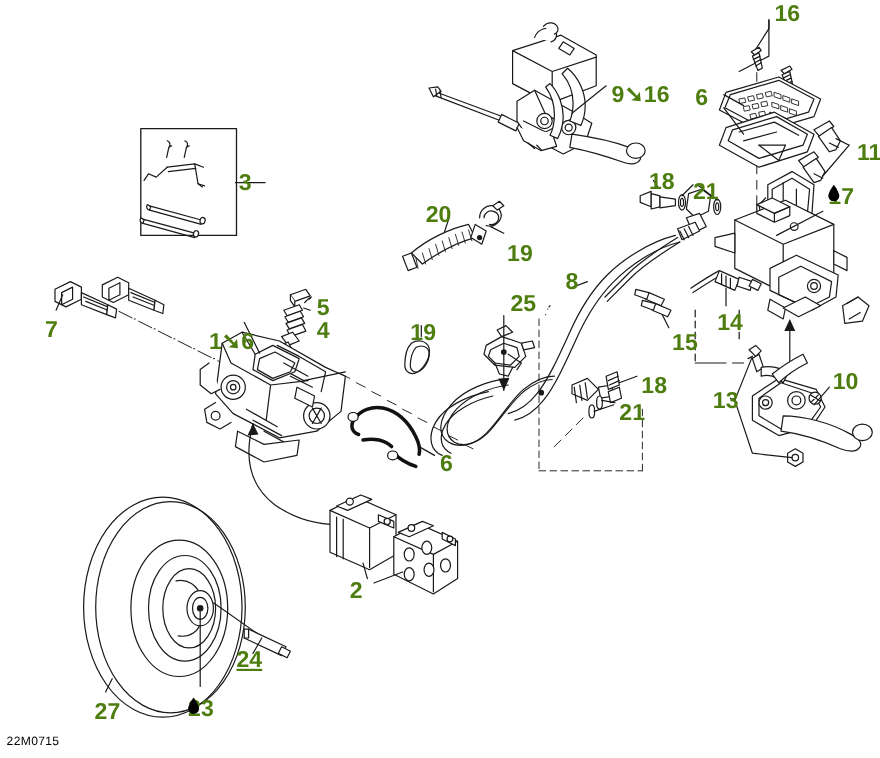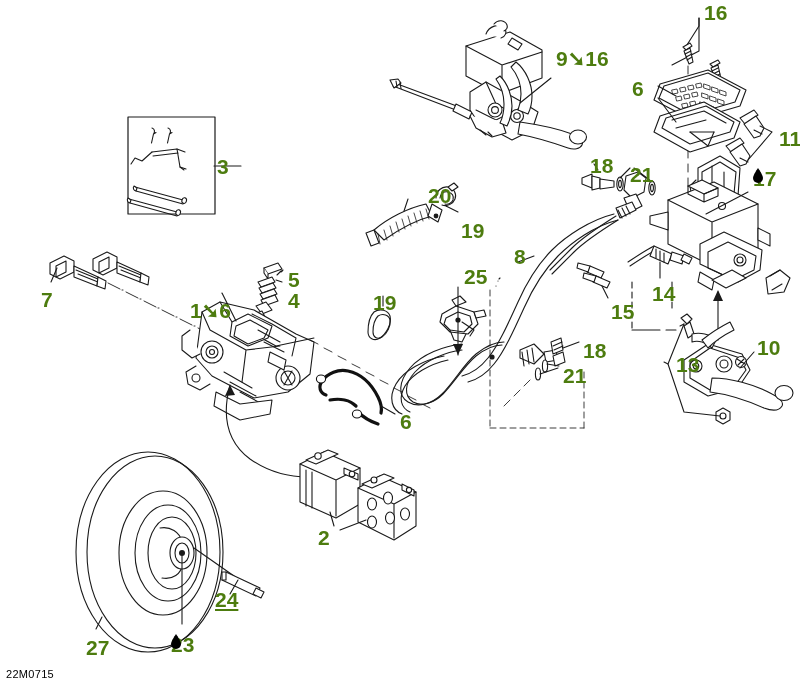--- a/index.html
+++ b/index.html
@@ -459,41 +459,41 @@
       <path d="M226 572 l34 16 l-4 8 l-34 -16 z" fill="#fff"></path>
       <path d="M222 572 l4 0 l0 8 l-4 0 z" fill="#fff"></path>
       <path d="M256 588 l8 4 l-3 6 l-8 -4 z" fill="#fff"></path>
       <path d="M238 580 l-8 14"></path>
     </g>
 
   </svg>
 
   <div class="lbl" style="left:217px;top:156px;">3</div>
 
-  <div class="lbl" style="left:556px;top:48px;">9➘16</div>
+  <div class="lbl" style="left:556px;top:76px;">9➘16</div>
 
   <div class="lbl" style="left:704px;top:2px;">16</div>
 
   <div class="lbl" style="left:632px;top:78px;">6</div>
 
   <div class="lbl" style="left:779px;top:128px;">11</div>
 
   <div class="lbl" style="left:752px;top:168px;">
     <span class="drop">
       <svg width="12" height="15" viewBox="0 0 12 15">
         <path d="M6 0 C6 0 11 7 11 10 a5 5 0 0 1 -10 0 C1 7 6 0 6 0 z" fill="#000"></path>
       </svg>
     </span><span>17</span>
   </div>
 
   <div class="lbl" style="left:590px;top:155px;">18</div>
 
   <div class="lbl" style="left:630px;top:164px;">21</div>
 
-  <div class="lbl" style="left:428px;top:185px;">20</div>
+  <div class="lbl" style="left:387px;top:185px;">20</div>
 
   <div class="lbl" style="left:461px;top:220px;">19</div>
 
   <div class="lbl" style="left:514px;top:246px;">8</div>
 
   <div class="lbl" style="left:288px;top:269px;">5</div>
 
   <div class="lbl" style="left:288px;top:290px;">4</div>
 
   <div class="lbl" style="left:190px;top:276px;margin-top:24px;">1➘6</div>
@@ -503,21 +503,21 @@
   <div class="lbl" style="left:464px;top:266px;">25</div>
 
   <div class="lbl" style="left:373px;top:292px;">19</div>
 
   <div class="lbl" style="left:652px;top:283px;">14</div>
 
   <div class="lbl" style="left:611px;top:301px;">15</div>
 
   <div class="lbl" style="left:757px;top:337px;">10</div>
 
-  <div class="lbl" style="left:676px;top:354px;">13</div>
+  <div class="lbl" style="left:648px;top:354px;">13</div>
 
   <div class="lbl" style="left:583px;top:340px;">18</div>
 
   <div class="lbl" style="left:563px;top:365px;">21</div>
 
   <div class="lbl" style="left:400px;top:411px;">6</div>
 
   <div class="lbl" style="left:318px;top:527px;">2</div>
 
   <div class="lbl" style="left:215px;top:589px;text-decoration:underline;">24</div>

